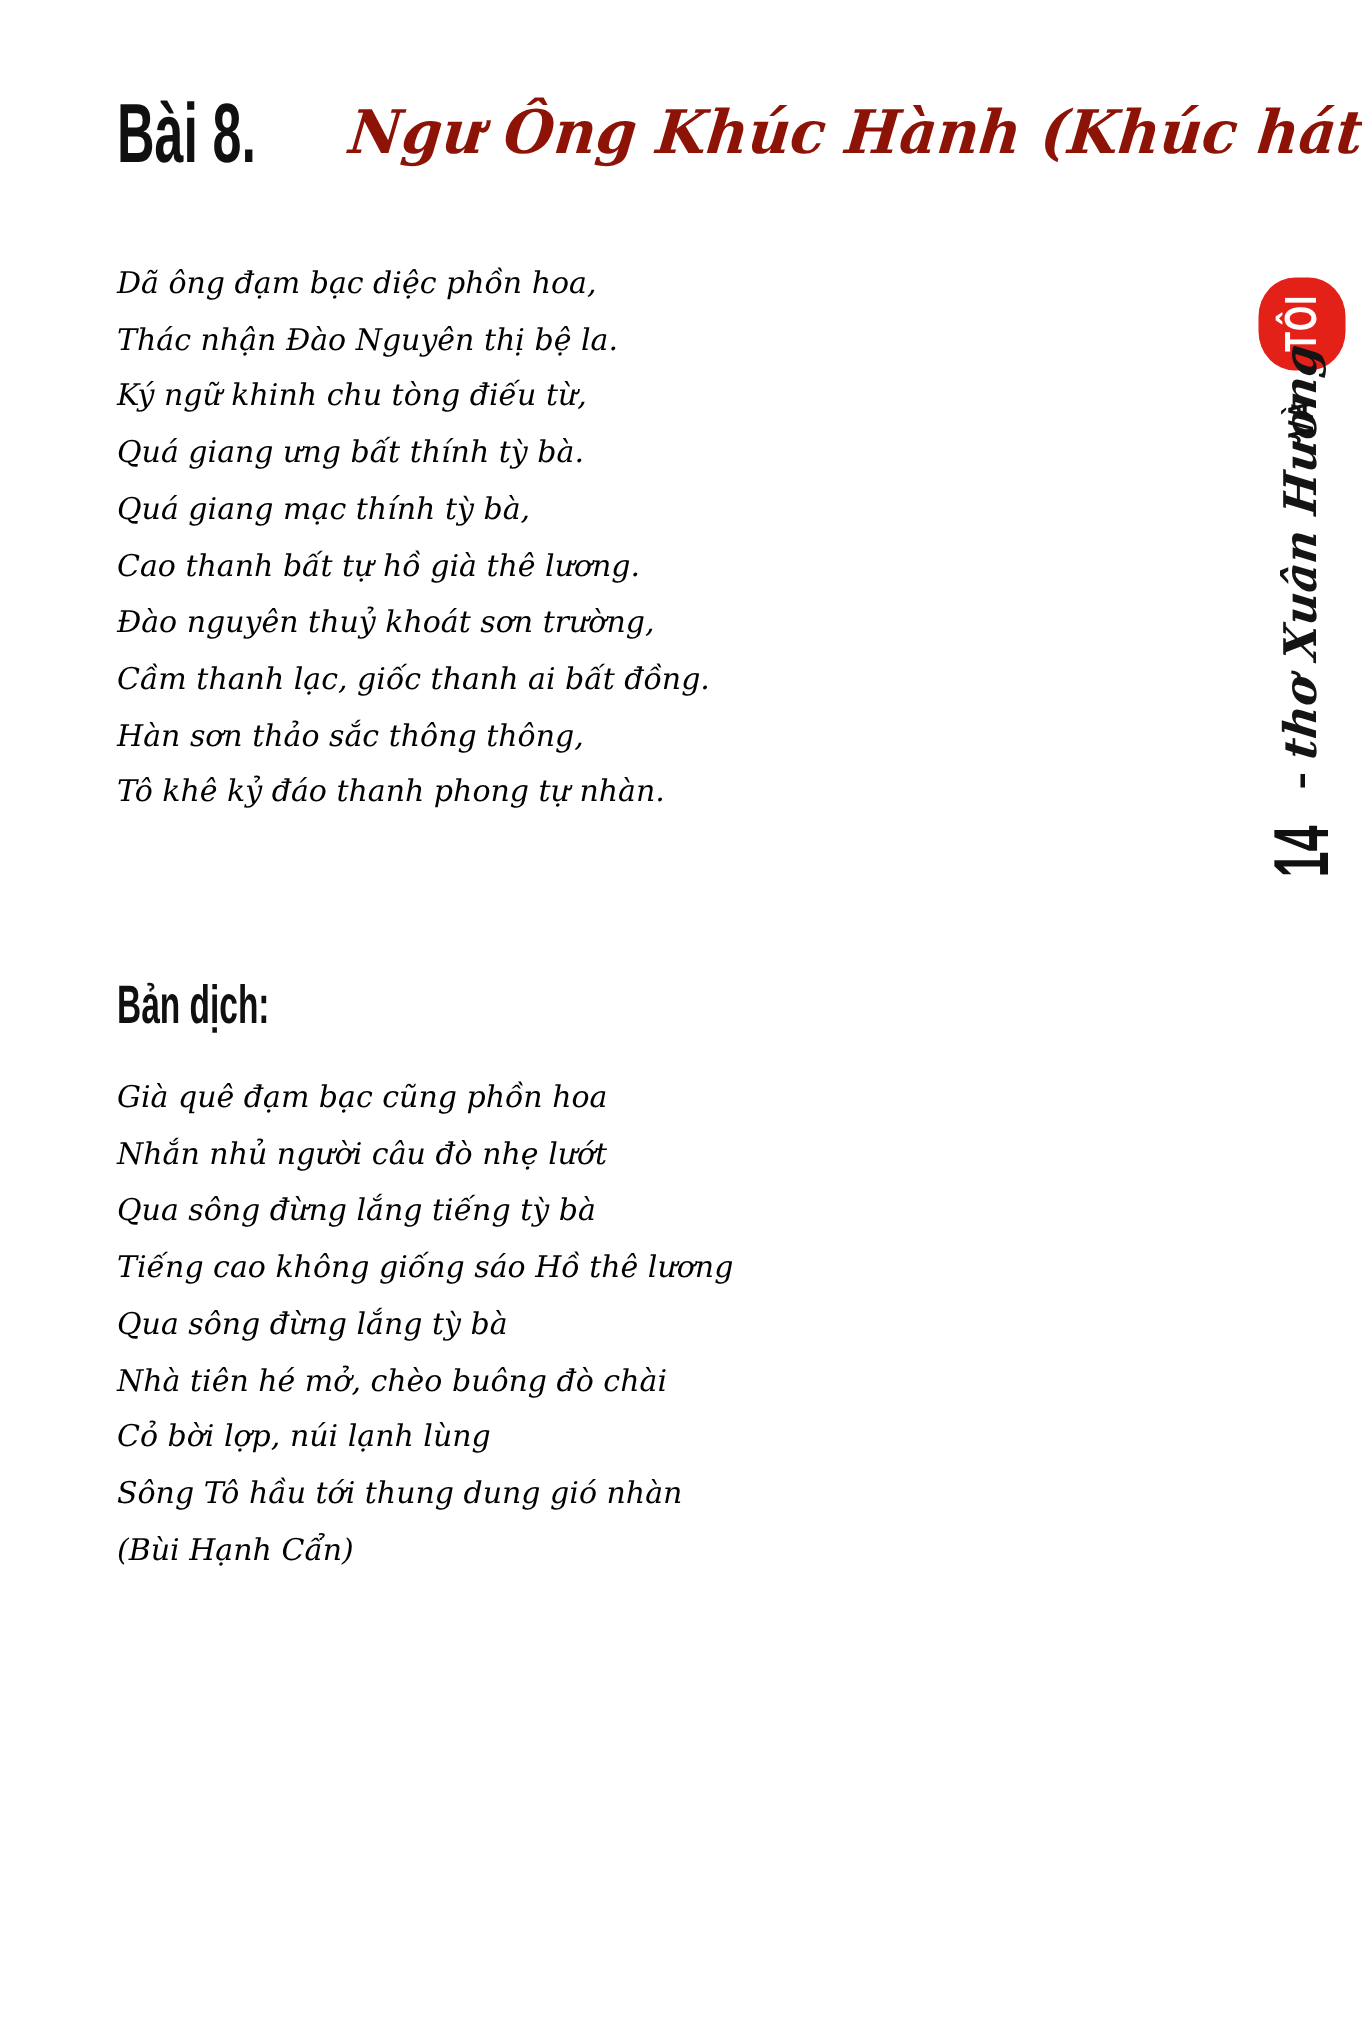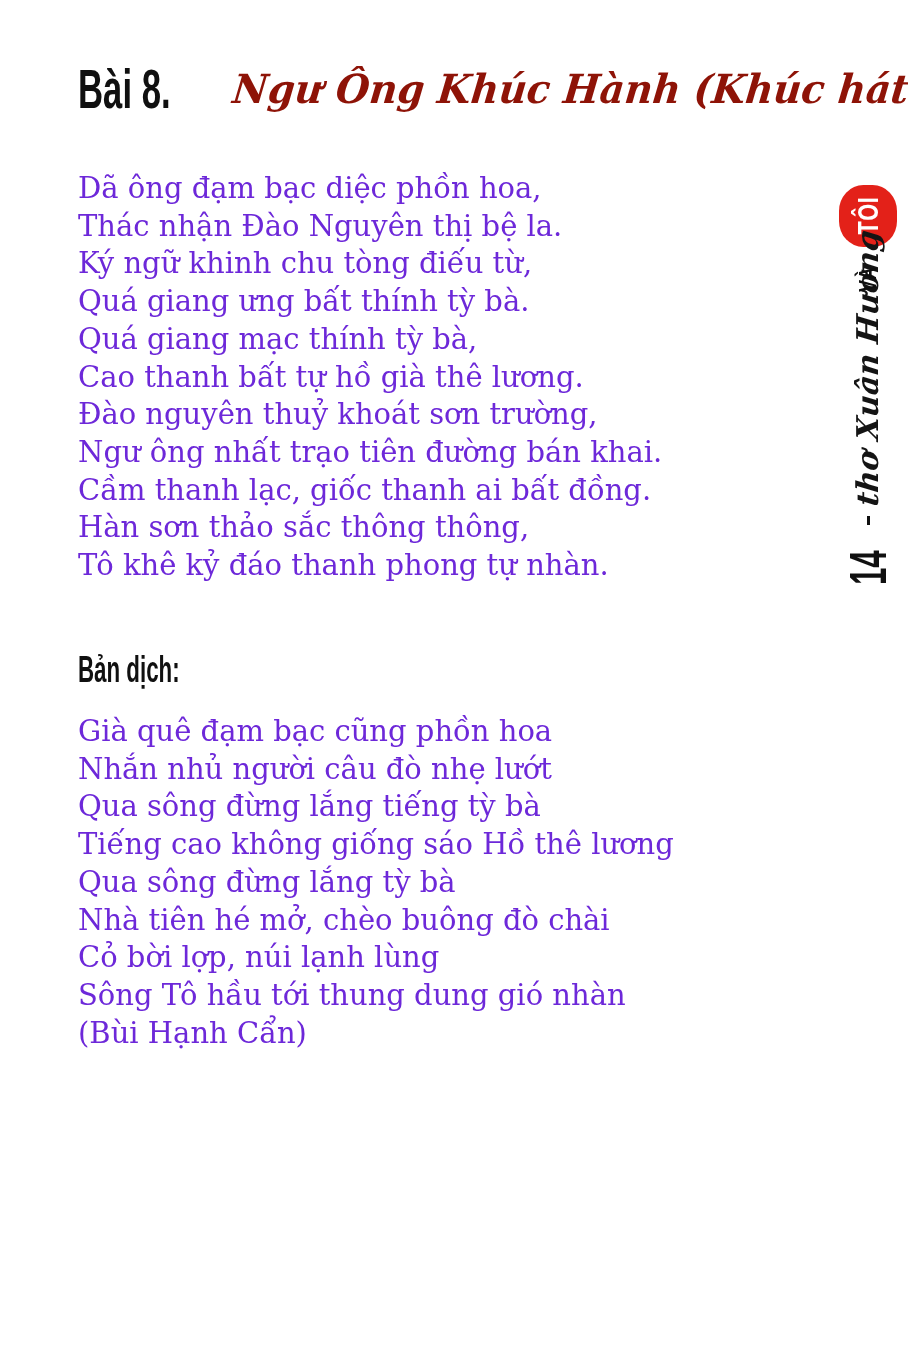--- a/index.html
+++ b/index.html
@@ -34,22 +34,23 @@
     font-size:40px;line-height:90px;
     color:#8e1307;
     transform:skewX(-6deg) scaleX(0.96);
     transform-origin:left center;
     margin-left:6px;
     white-space:nowrap;
   }
   
   .poem{
     position:absolute;left:78px;width:560px;
-    font-size:29px;line-height:37.7px;
-    color:#6d28d9;
+    font-size:20px;line-height:37.7px;
+    color:#000000;
+    font-style:italic;
   }
   .poem-original{top:170px;}
   .poem-translation{top:713px;}
   .poem .line{white-space:nowrap;}
   .section-heading{
     position:absolute;left:78px;top:650px;height:40px;
     font-size:36px;line-height:40px;color:#101010;
   }
   .attribution{white-space:nowrap;}
   
@@ -105,21 +106,20 @@
 </div>
 
 <div class="poem poem-original">
     <div class="line">Dã ông đạm bạc diệc phồn hoa,</div>
     <div class="line">Thác nhận Đào Nguyên thị bệ la.</div>
     <div class="line">Ký ngữ khinh chu tòng điếu từ,</div>
     <div class="line">Quá giang ưng bất thính tỳ bà.</div>
     <div class="line">Quá giang mạc thính tỳ bà,</div>
     <div class="line">Cao thanh bất tự hồ già thê lương.</div>
     <div class="line">Đào nguyên thuỷ khoát sơn trường,</div>
-    <div class="line">Ngư ông nhất trạo tiên đường bán khai.</div>
     <div class="line">Cầm thanh lạc, giốc thanh ai bất đồng.</div>
     <div class="line">Hàn sơn thảo sắc thông thông,</div>
     <div class="line">Tô khê kỷ đáo thanh phong tự nhàn.</div>
   </div>
 
 <div class="condensed section-heading">Bản dịch:</div>
 
 <div class="poem poem-translation">
   <div>
       <div class="line">Già quê đạm bạc cũng phồn hoa</div>

